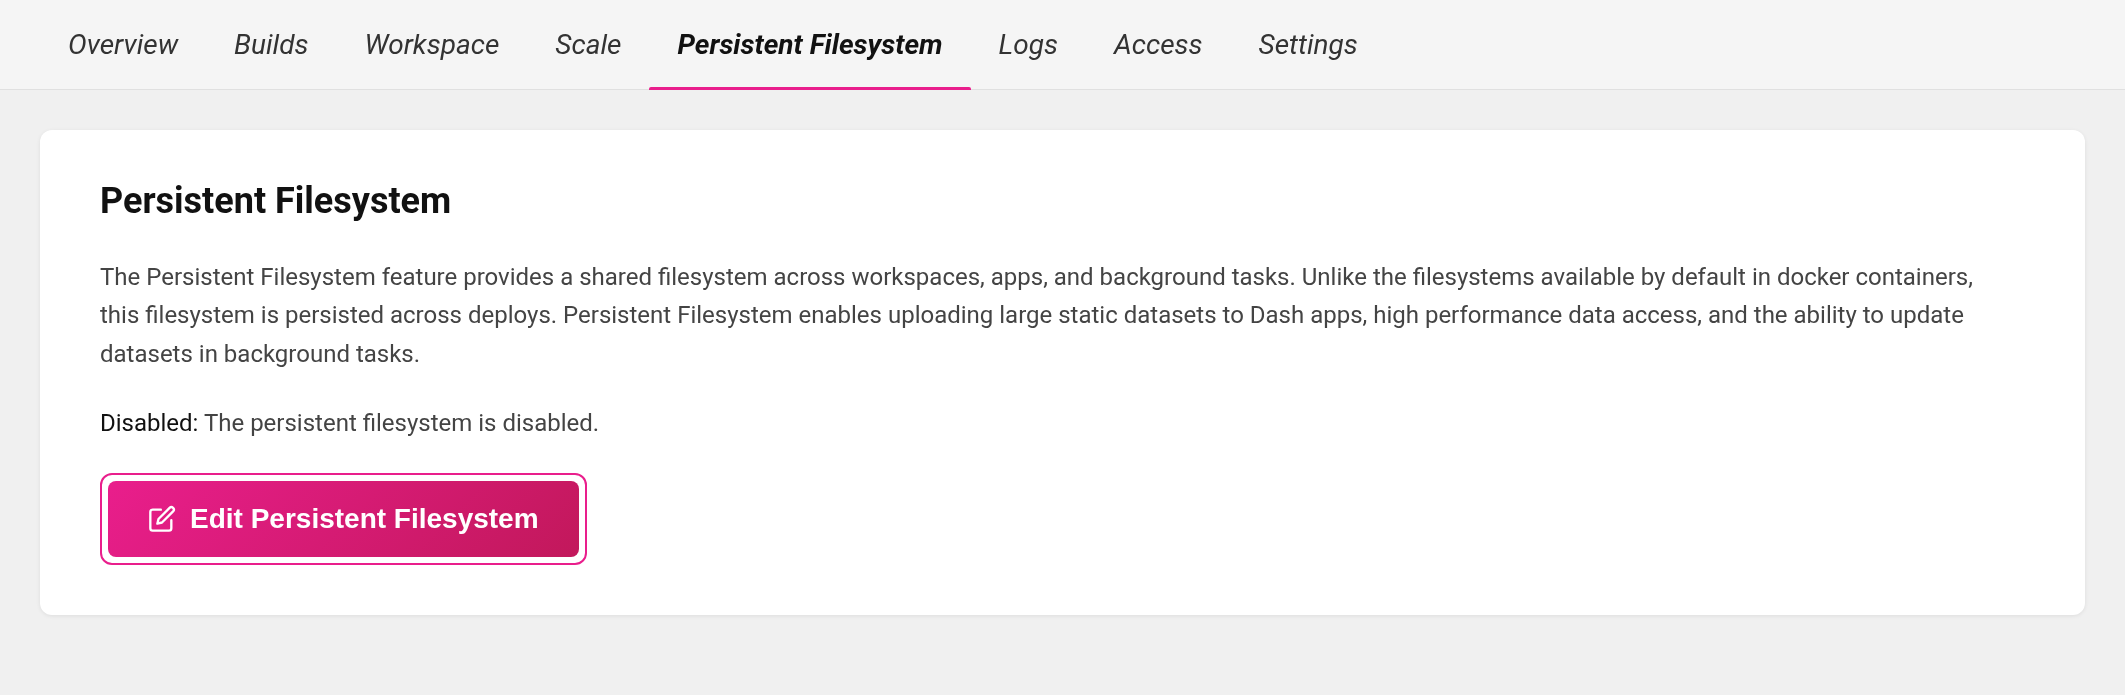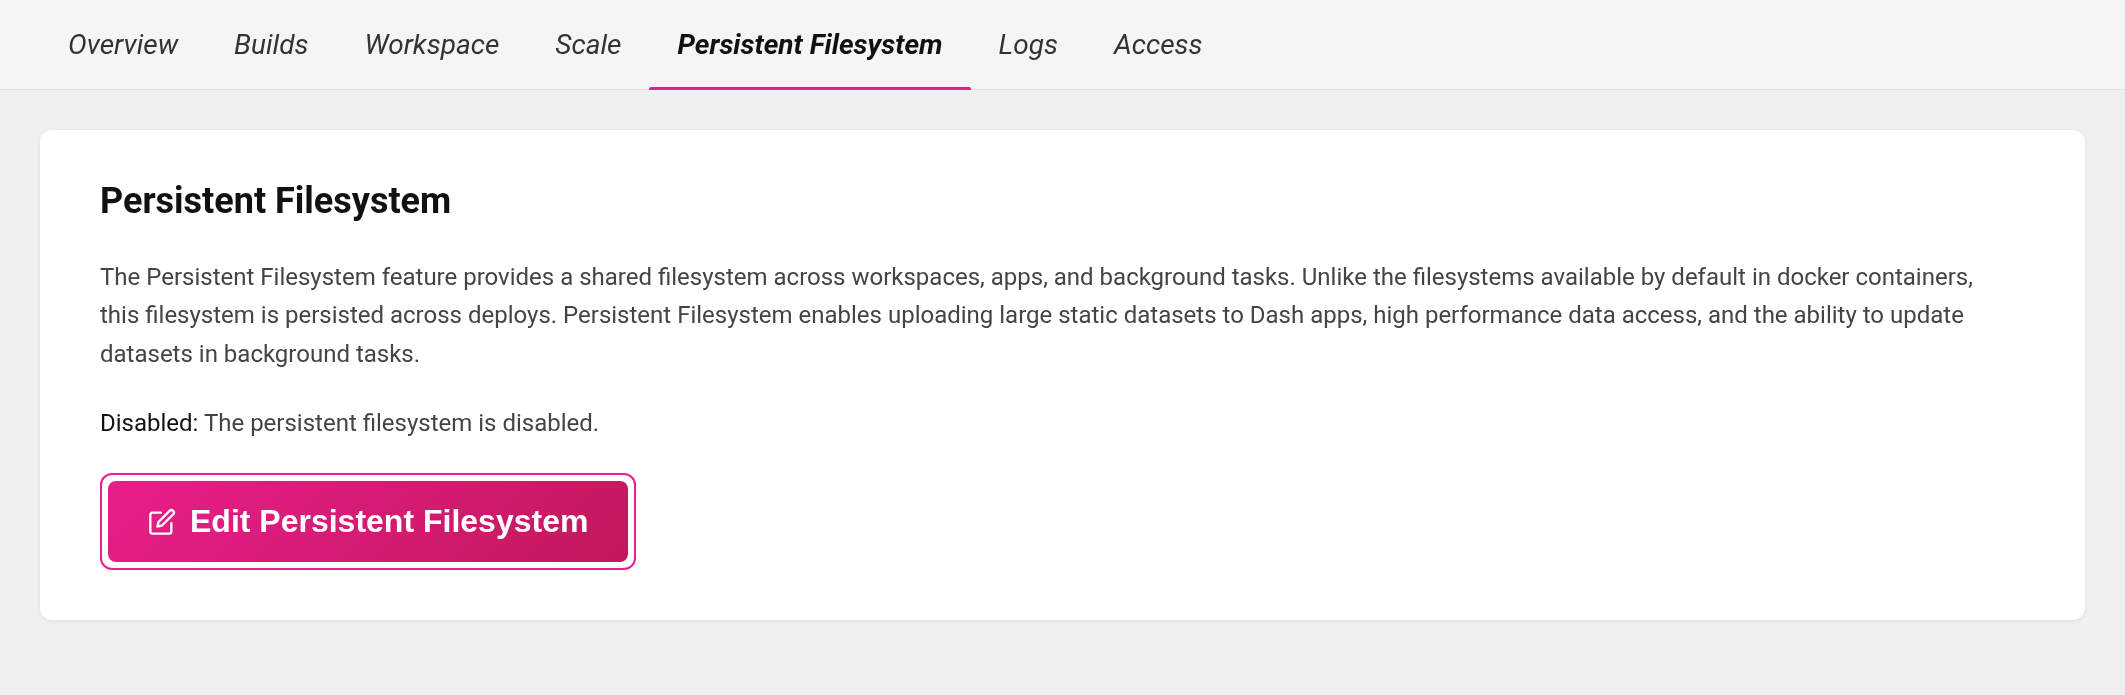--- a/index.html
+++ b/index.html
@@ -100,21 +100,21 @@
 
     .edit-button {
       display: flex;
       align-items: center;
       gap: 14px;
       background: linear-gradient(135deg, #e91e8c, #c2185b);
       color: #fff;
       border: none;
       border-radius: 8px;
       padding: 22px 40px;
-      font-size: 32px;
+      font-size: 28px;
       font-weight: 600;
       cursor: pointer;
     }
 
     .edit-icon {
       display: inline-flex;
       align-items: center;
       justify-content: center;
     }
 
@@ -133,20 +133,21 @@
 
 <nav class="nav-bar">
 
 <a class="nav-item">Overview</a>
     <a class="nav-item">Builds</a>
     <a class="nav-item">Workspace</a>
     <a class="nav-item">Scale</a>
     <a class="nav-item active">Persistent Filesystem</a>
     <a class="nav-item">Logs</a>
     <a class="nav-item">Access</a>
+    <a class="nav-item">Settings</a>
   </nav>
 
 <div class="content-area">
   <div class="card">
     <h1 class="card-title">Persistent Filesystem</h1>
     <p class="card-description">The Persistent Filesystem feature provides a shared filesystem across workspaces, apps, and background tasks. Unlike the filesystems available by default in docker containers, this filesystem is persisted across deploys. Persistent Filesystem enables uploading large static datasets to Dash apps, high performance data access, and the ability to update datasets in background tasks.</p>
     <p class="status-line">
       <strong>Disabled:</strong><span>  The persistent filesystem is disabled.</span>
     </p>
     <div class="edit-button-wrapper">

